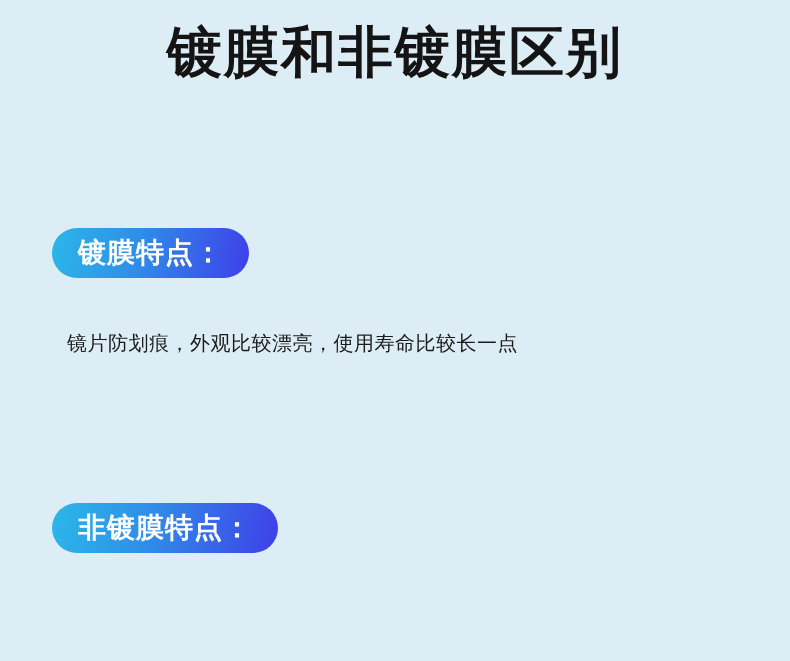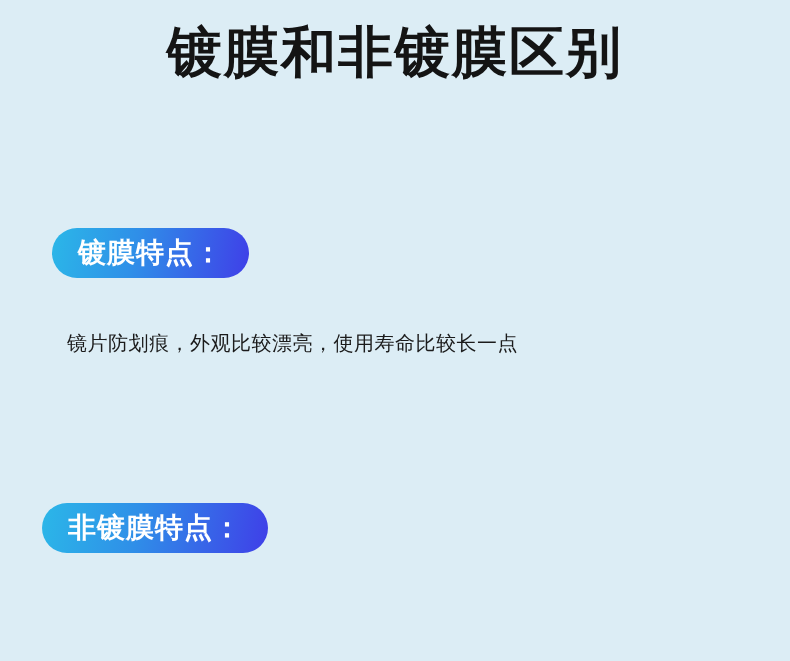--- a/index.html
+++ b/index.html
@@ -45,21 +45,21 @@
     letter-spacing: 1px;
     background: linear-gradient(100deg, #2bb7e8 0%, #2f8fe8 42%, #3f3fe8 100%);
     text-align: right;
   }
   .pill-1 {
     top: 228px;
     left: 52px;
   }
   .pill-2 {
     top: 503px;
-    left: 42px;
+    left: 52px;
   }
   .body-text {
     position: absolute;
     left: 40px;
     font-size: 20px;
     color: #1b1b1b;
     letter-spacing: 0.5px;
     white-space: nowrap;
     margin-left: 27px;
   }

